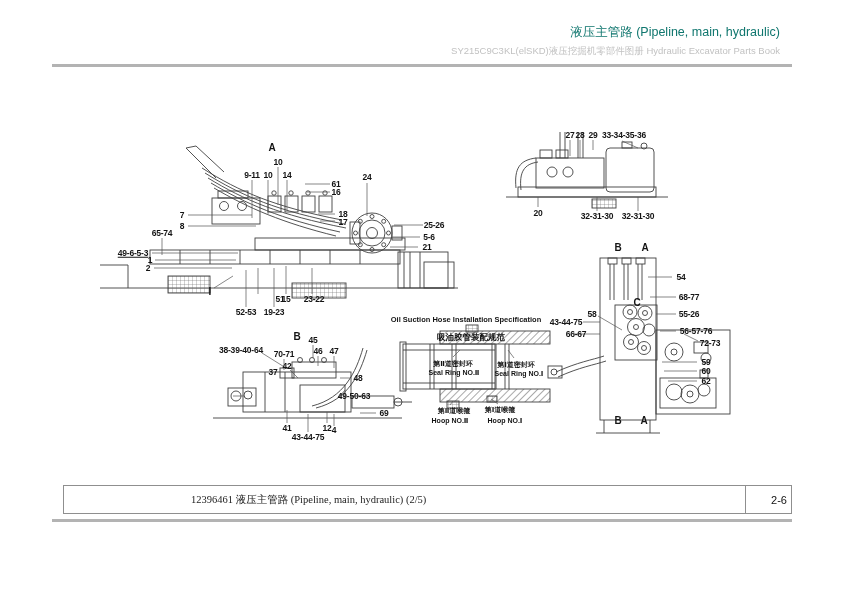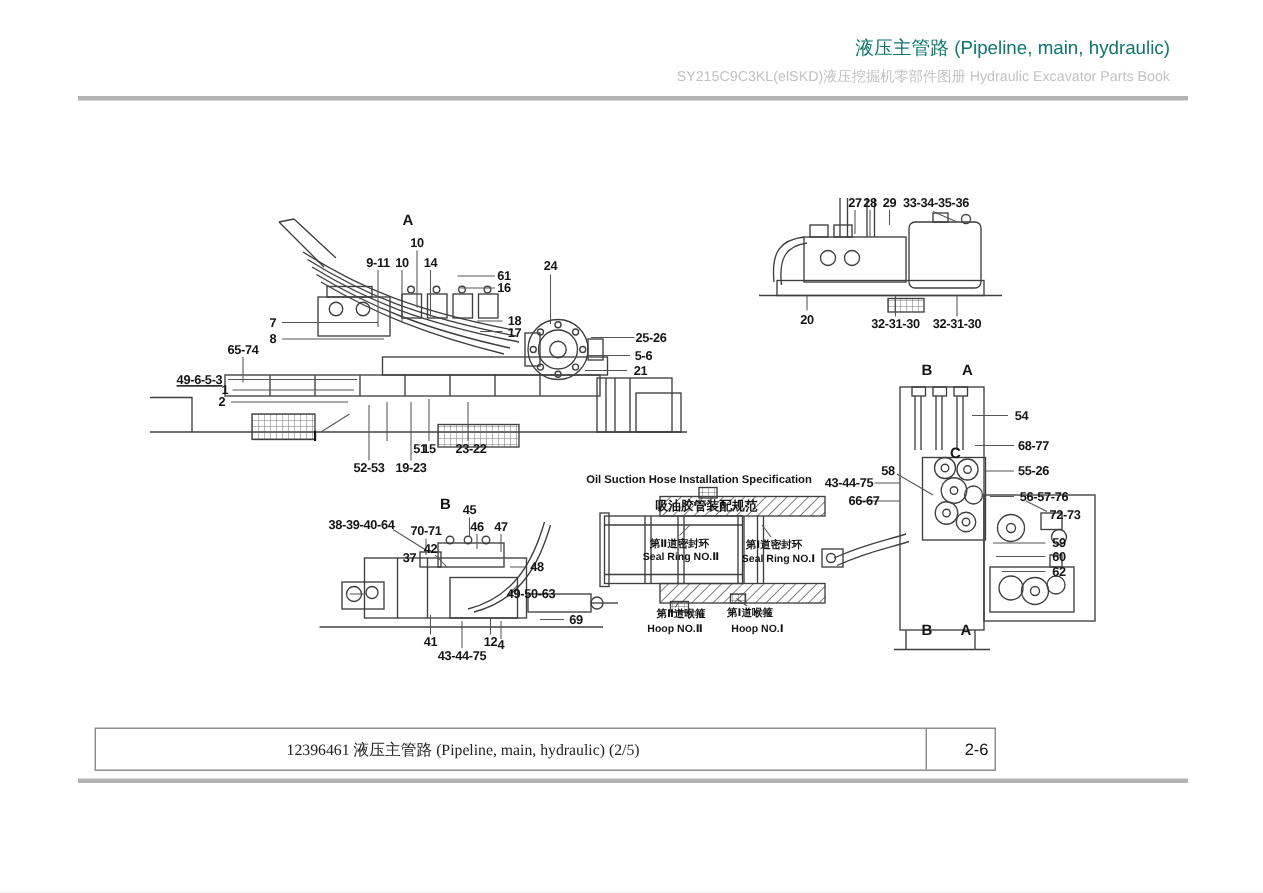--- a/index.html
+++ b/index.html
@@ -16,21 +16,21 @@
   .diagram-svg{position:absolute;left:0;top:0;width:842px;height:595px;}
   .callout-layer{position:absolute;left:0;top:0;width:842px;height:595px;pointer-events:none;}
   .callout{position:absolute;transform:translate(-50%,-50%);font-size:8.5px;font-weight:bold;
            color:#141414;white-space:nowrap;letter-spacing:-0.2px;line-height:1;}
   .callout.view{font-size:10px;letter-spacing:0;}
   .spec-text{position:absolute;transform:translate(-50%,-50%);white-space:nowrap;color:#141414;line-height:1;}
   .spec-title-cn{font-size:8.5px;font-weight:bold;margin-top:28px;}
   .spec-title-en{font-size:7.5px;font-weight:bold;}
   .spec-small{font-size:7px;font-weight:bold;}
   
-  .footer-box{position:absolute;left:63px;top:485px;width:601px;height:29px;
+  .footer-box{position:absolute;left:63px;top:485px;width:729px;height:29px;
               border:1.5px solid #8f8f8f;box-sizing:border-box;}
   .footer-caption{position:absolute;left:127px;top:50%;transform:translateY(-50%);
                   font-family:"Liberation Serif","DejaVu Serif",serif;font-size:10.5px;color:#222;}
   .footer-page-cell{position:absolute;right:0;top:0;bottom:0;width:46px;border-left:1.5px solid #8f8f8f;
                     display:flex;align-items:center;justify-content:flex-end;padding-right:4px;
                     font-size:11px;color:#111;box-sizing:border-box;}
   .bottom-rule{position:absolute;left:52px;top:519px;width:740px;height:2.5px;background:#b3b3b3;}
 </style>
 </head>
 <body>

